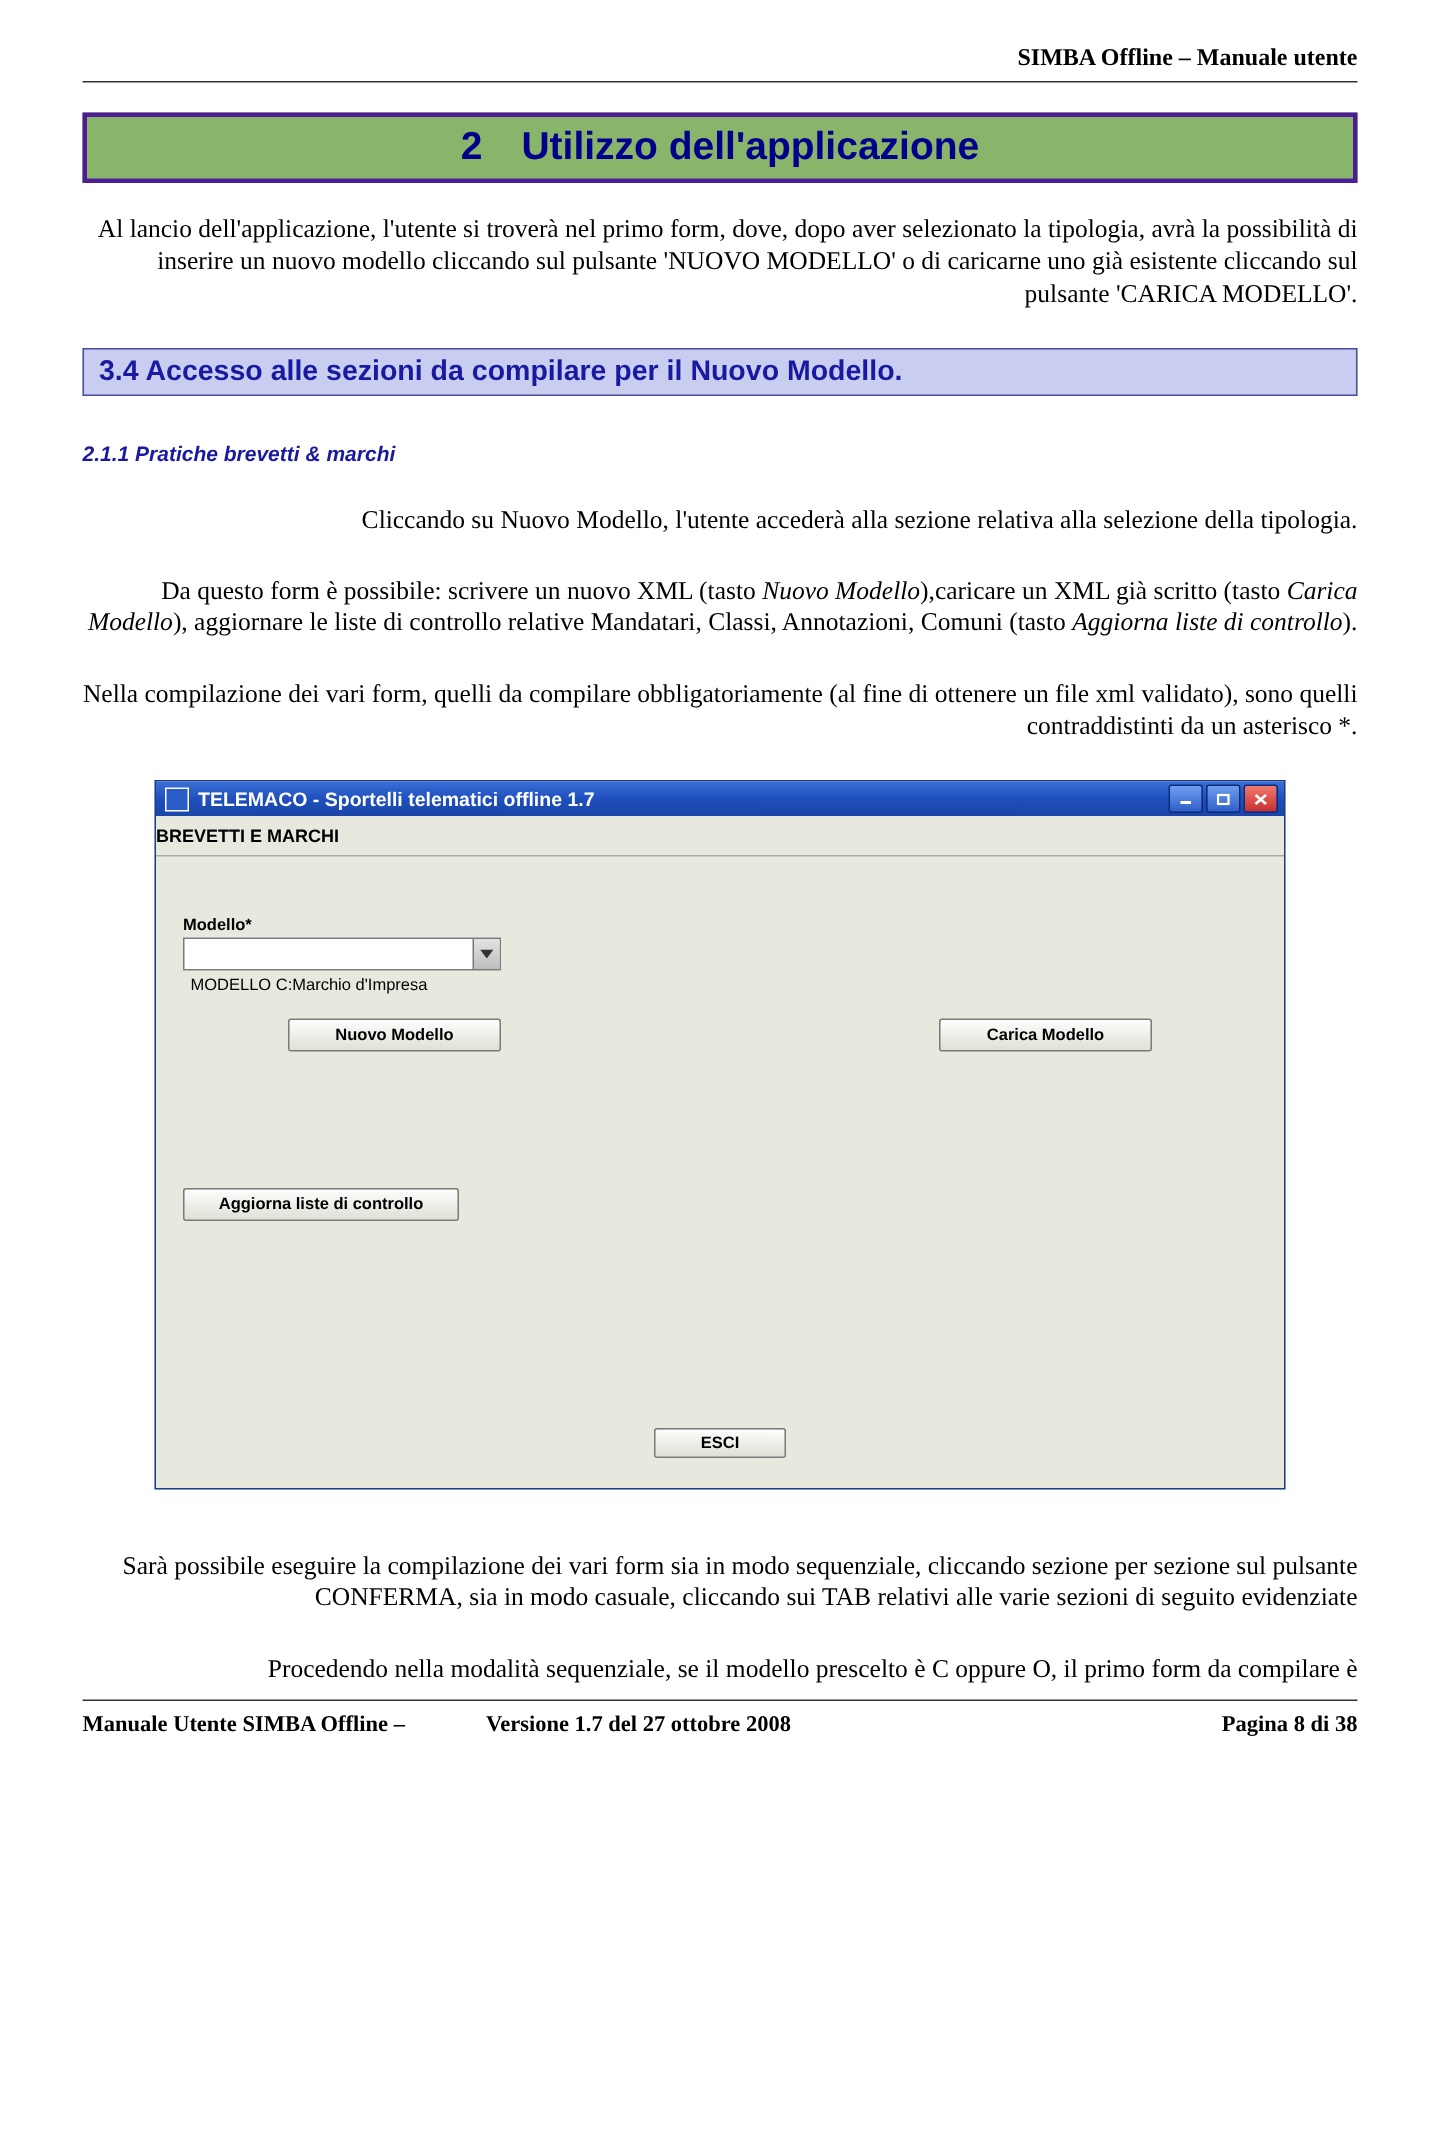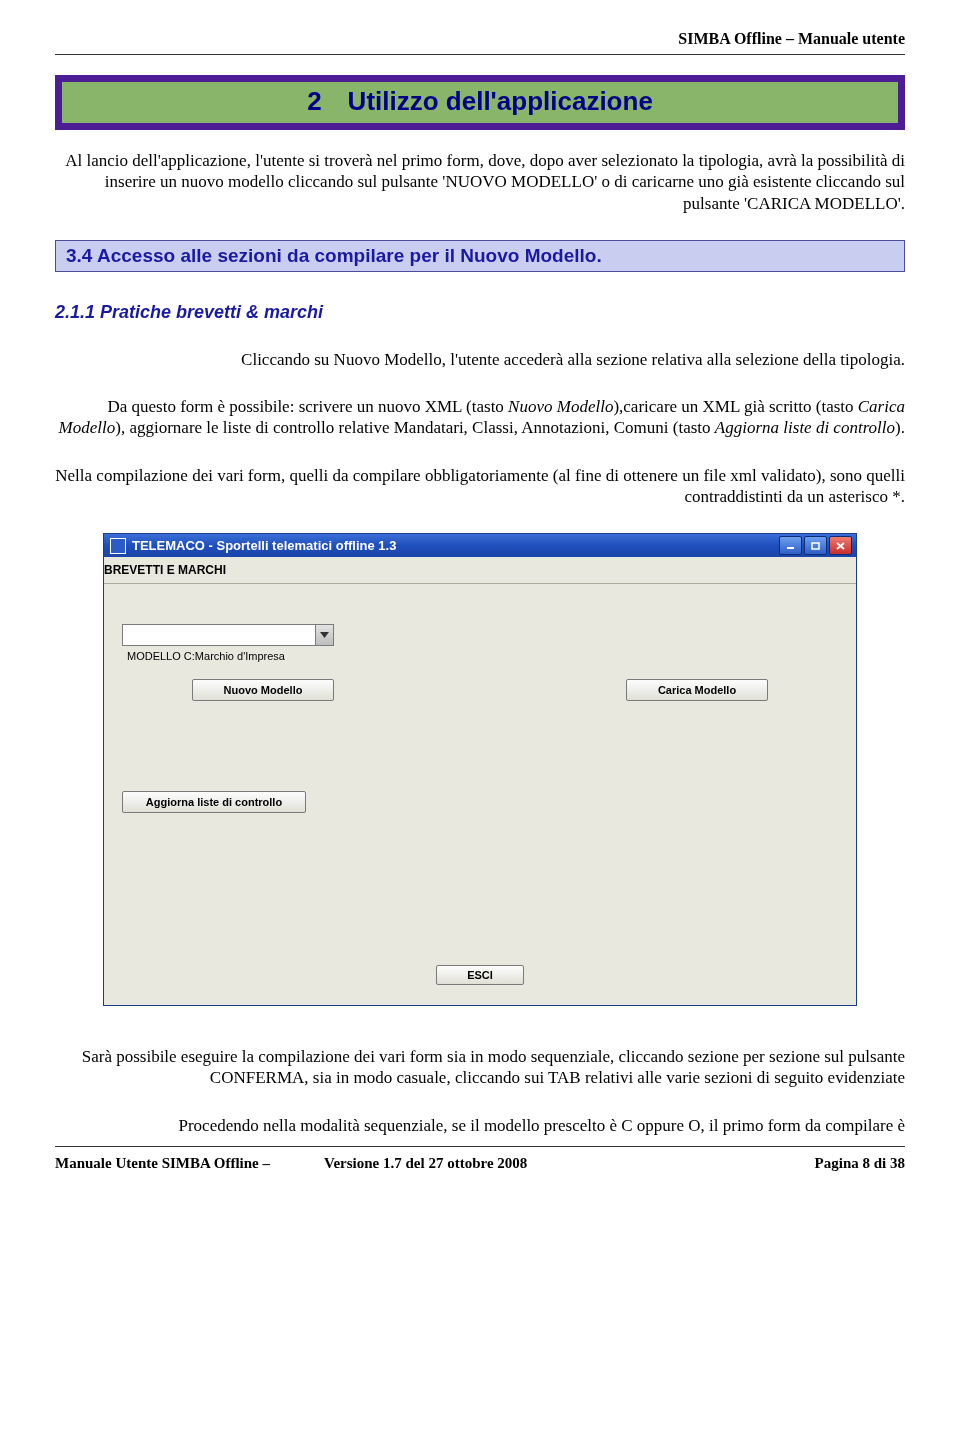--- a/index.html
+++ b/index.html
@@ -10,21 +10,21 @@
     color: #000;
     width: 960px;
     background: #fff;
   }
   .page { padding: 30px 55px 20px 55px; }
   .doc-header { text-align: right; font-weight: bold; font-size: 16px; padding-bottom: 4px; }
   hr.thin { border: none; border-top: 1px solid #333; margin: 2px 0 20px 0; }
   hr.thin-bottom { border: none; border-top: 1px solid #333; margin: 6px 0 4px 0; }
   .h1-bar {
     background: #89b56b;
-    border: 7px solid #4c1d95;
+    border: 3px solid #4c1d95;
     color: #00008b;
     font-family: Arial, sans-serif;
     font-weight: bold;
     font-size: 26px;
     padding: 4px 8px 6px 8px;
     text-align: center;
     margin: 0 auto 20px auto;
   }
   .para { margin: 0 0 26px 0; line-height: 1.25; text-align: right; }
   .h2-bar {
@@ -35,21 +35,21 @@
     font-weight: bold;
     font-size: 19px;
     padding: 4px 10px;
     margin: 10px 0 30px 0;
   }
   .h3 {
     color: #1a1aa0;
     font-family: Arial, sans-serif;
     font-weight: bold;
     font-style: italic;
-    font-size: 18px;
+    font-size: 14px;
     margin: 10px 0 26px 0;
   }
   .italic { font-style: italic; }
 
   
   .app-window {
     width: 752px;
     margin: 0 auto 40px auto;
     border: 1px solid #1a3f8a;
     background: #e9e8df;
@@ -149,21 +149,21 @@
 
   <p class="para">
     <span>Da questo form è possibile: scrivere un nuovo XML (tasto </span><span class="italic">Nuovo Modello</span><span>),caricare un XML già scritto (tasto </span><span class="italic">Carica Modello</span><span>), aggiornare le liste di controllo relative Mandatari, Classi, Annotazioni, Comuni (tasto </span><span class="italic">Aggiorna liste di controllo</span><span>).</span>
   </p>
 
   <p class="para">Nella compilazione dei vari form, quelli da compilare obbligatoriamente (al fine di ottenere un file xml validato), sono quelli contraddistinti da un asterisco *.</p>
 
   <div class="app-window">
     <div class="titlebar">
       <div class="sysicon"></div>
-      <span>TELEMACO - Sportelli telematici offline 1.3</span>
+      <span>TELEMACO - Sportelli telematici offline 1.7</span>
       <div class="wbtns">
         <div class="wbtn">
           <svg width="10" height="8">
               <line x1="1" y1="6" x2="8" y2="6" stroke="#fff" stroke-width="2"></line>
             </svg>
         </div>
         <div class="wbtn">
           <svg width="10" height="8">
               <rect x="1" y="1" width="7" height="6" fill="none" stroke="#fff" stroke-width="1.5"></rect>
             </svg>
@@ -172,20 +172,21 @@
           <svg width="10" height="8">
               <line x1="1" y1="1" x2="8" y2="7" stroke="#fff" stroke-width="1.8"></line>
               <line x1="8" y1="1" x2="1" y2="7" stroke="#fff" stroke-width="1.8"></line>
             </svg>
         </div>
       </div>
     </div>
     <div class="client">
       <div class="subheader">BREVETTI E MARCHI</div>
       <div class="form-area">
+        <span class="lbl">Modello*</span>
         <div class="combo">
           <span class="val">MODELLO C:Marchio d'Impresa</span>
           <span class="arrow">
             <svg width="9" height="6">
                 <polygon points="0,0 9,0 4.5,6" fill="#333"></polygon>
               </svg>
           </span>
         </div>
 
         <div class="btn-row1">

